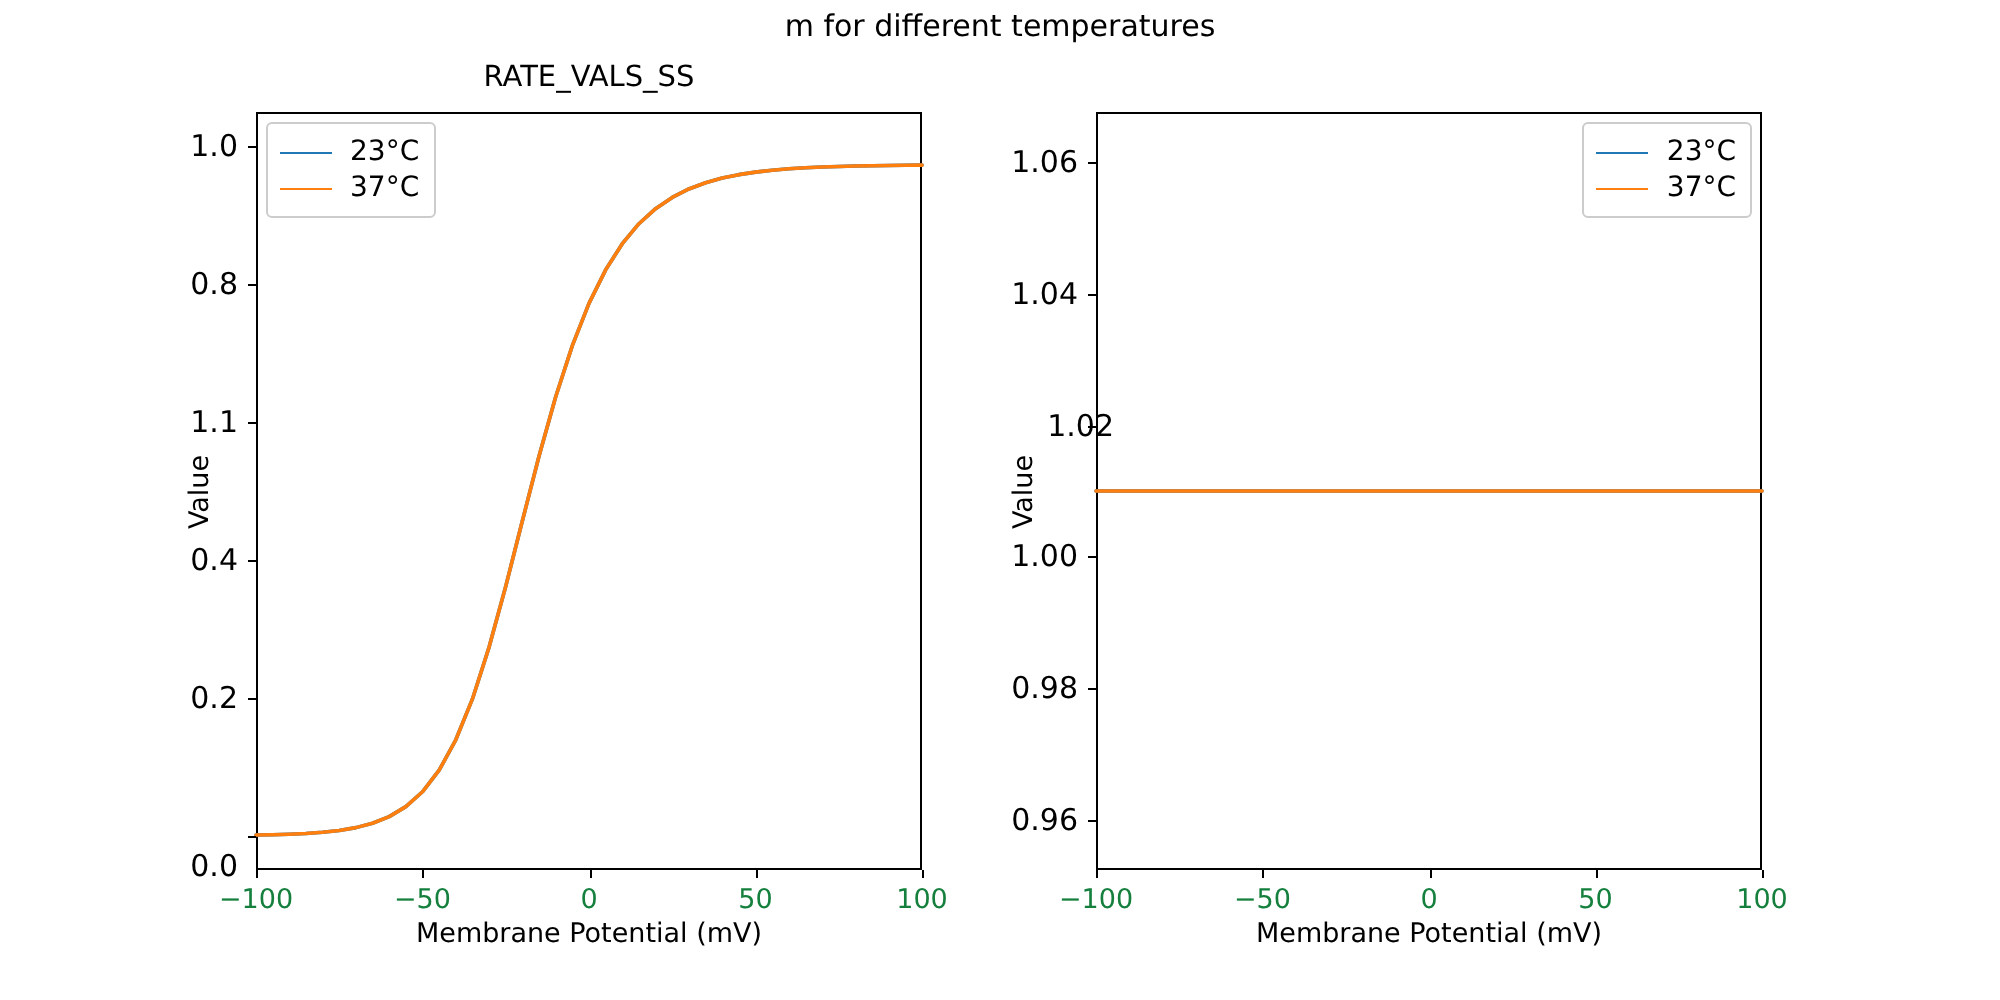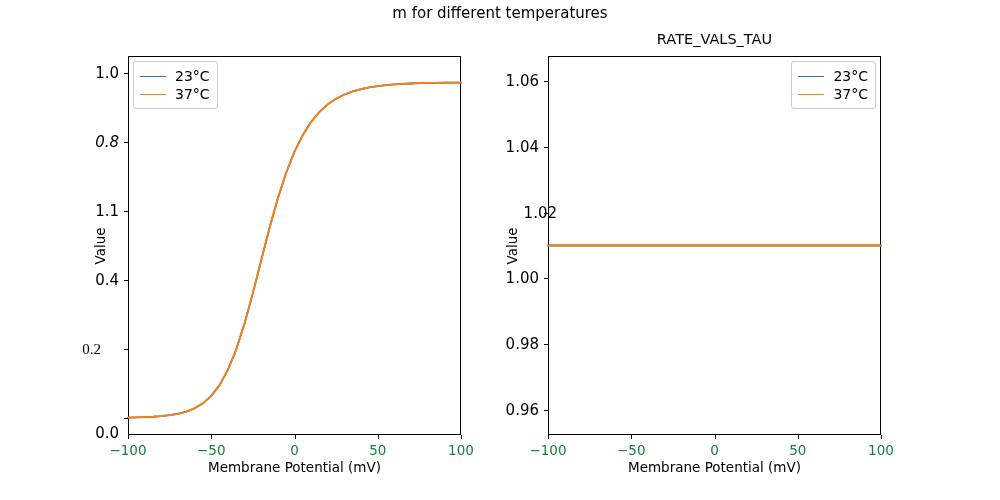--- a/index.html
+++ b/index.html
@@ -61,20 +61,21 @@
   .legend-text{font-size:14px;color:#000;white-space:nowrap;}
 </style>
 </head>
 <body>
 
 <div class="figure">
 
   <div class="suptitle">m for different temperatures</div>
 
   <div class="axes" id="axes-0" style="left:128px;top:56px;width:333px;height:379px;">
+    <div class="ax-title">RATE_VALS_SS</div>
     <div class="frame"></div>
     <svg class="plotsvg" id="svg-0" preserveAspectRatio="none" viewBox="0 0 333 379" width="333" height="379">
         <polyline points="0.00,361.53 8.33,361.36 16.65,361.11 24.97,360.74 33.30,360.15 41.63,359.22 49.95,357.81 58.27,355.64 66.60,352.33 74.92,347.33 83.25,339.89 91.58,329.10 99.90,313.90 108.23,293.47 116.55,267.55 124.88,237.12 133.20,204.39 141.53,171.99 149.85,142.36 158.17,116.79 166.50,95.70 174.83,78.92 183.15,65.85 191.47,55.86 199.80,48.35 208.13,42.70 216.45,38.49 224.78,35.39 233.10,33.05 241.42,31.32 249.75,30.05 258.07,29.12 266.40,28.40 274.72,27.88 283.05,27.50 291.38,27.22 299.70,27.02 308.03,26.84 316.35,26.74 324.68,26.64 333.00,26.57" fill="none" stroke="#1f77b4" stroke-width="1.8" stroke-linejoin="round" stroke-linecap="round"></polyline>
         <polyline points="0.00,361.53 8.33,361.36 16.65,361.11 24.97,360.74 33.30,360.15 41.63,359.22 49.95,357.81 58.27,355.64 66.60,352.33 74.92,347.33 83.25,339.89 91.58,329.10 99.90,313.90 108.23,293.47 116.55,267.55 124.88,237.12 133.20,204.39 141.53,171.99 149.85,142.36 158.17,116.79 166.50,95.70 174.83,78.92 183.15,65.85 191.47,55.86 199.80,48.35 208.13,42.70 216.45,38.49 224.78,35.39 233.10,33.05 241.42,31.32 249.75,30.05 258.07,29.12 266.40,28.40 274.72,27.88 283.05,27.50 291.38,27.22 299.70,27.02 308.03,26.84 316.35,26.74 324.68,26.64 333.00,26.57" fill="none" stroke="#ff7f0e" stroke-width="1.8" stroke-linejoin="round" stroke-linecap="round"></polyline>
       </svg>
     <div class="xlabel" style="top:403px;">Membrane Potential (mV)</div>
     <div class="ylabel" style="left:-78px;top:182px;width:100px;text-align:center;">Value</div>
     <div class="legend" id="legend-0" style="left:5px;top:5px;">
         <div class="legend-row">
           <span class="legend-line" style="border-top-color: rgb(31, 119, 180);"></span>
@@ -91,33 +92,32 @@
       <div class="xticklabel" style="left: 83.25px; top: 386px;">−50</div>
       <div class="xtick" style="left: 166.5px; top: 379px;"></div>
       <div class="xticklabel" style="left: 166.5px; top: 386px;">0</div>
       <div class="xtick" style="left: 249.75px; top: 379px;"></div>
       <div class="xticklabel" style="left: 249.75px; top: 386px;">50</div>
       <div class="xtick" style="left: 333px; top: 379px;"></div>
       <div class="xticklabel" style="left: 333px; top: 386px;">100</div>
       <div class="ytick" style="left: -4px; top: 361.804px;"></div>
       <div class="yticklabel" style="right: 342px; top: 377px;">0.0</div>
       <div class="ytick" style="left: -4px; top: 292.882px;"></div>
-      <div class="yticklabel" style="right: 360px; top: 292.882px; font-family: Liberation Serif, serif;">0.2</div>
+      <div class="yticklabel" style="right: 342px; top: 292.882px;">0.2</div>
       <div class="ytick" style="left: -4px; top: 223.961px;"></div>
       <div class="yticklabel" style="right: 342px; top: 223.961px;">0.4</div>
       <div class="ytick" style="left: -4px; top: 155.039px;"></div>
       <div class="yticklabel" style="right: 342px; top: 155.039px;">1.1</div>
       <div class="ytick" style="left: -4px; top: 86.1176px;"></div>
-      <div class="yticklabel" style="right: 342px; top: 86.1176px; font-style: italic;">0.8</div>
+      <div class="yticklabel" style="right: 342px; top: 86.1176px;">0.8</div>
       <div class="ytick" style="left: -4px; top: 17.1959px;"></div>
       <div class="yticklabel" style="right: 342px; top: 17.1959px;">1.0</div>
     </div>
 
   <div class="axes" id="axes-1" style="left:548px;top:56px;width:333px;height:379px;">
-    <div class="ax-title">RATE_VALS_TAU</div>
     <div class="frame"></div>
     <svg class="plotsvg" id="svg-1" preserveAspectRatio="none" viewBox="0 0 333 379" width="333" height="379">
         <polyline points="0.00,189.50 333.00,189.50" fill="none" stroke="#1f77b4" stroke-width="1.8" stroke-linejoin="round" stroke-linecap="round"></polyline>
         <polyline points="0.00,189.50 333.00,189.50" fill="none" stroke="#ff7f0e" stroke-width="1.8" stroke-linejoin="round" stroke-linecap="round"></polyline>
       </svg>
     <div class="xlabel" style="top:403px;">Membrane Potential (mV)</div>
     <div class="ylabel" style="left:-86px;top:182px;width:100px;text-align:center;">Value</div>
     <div class="legend" id="legend-1" style="right:5px;top:5px;">
         <div class="legend-row">
           <span class="legend-line" style="border-top-color: rgb(31, 119, 180);"></span>

